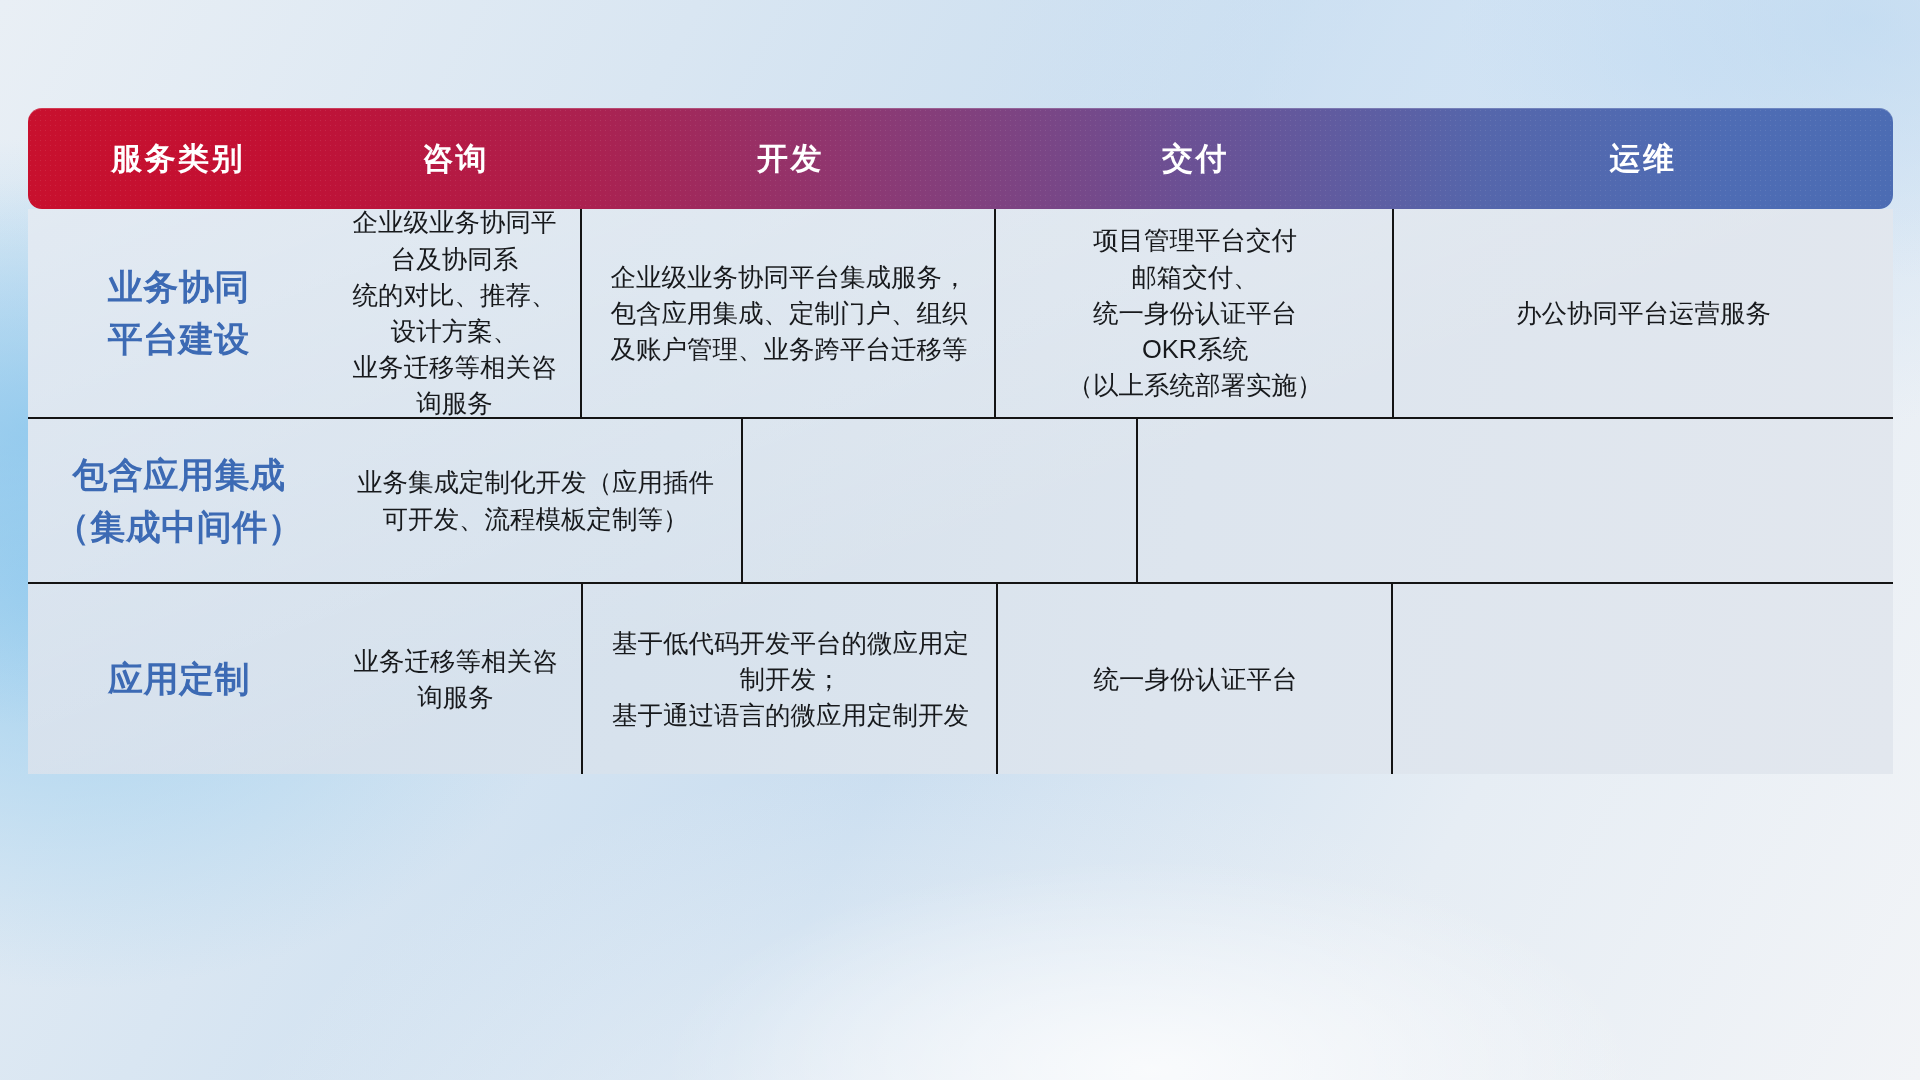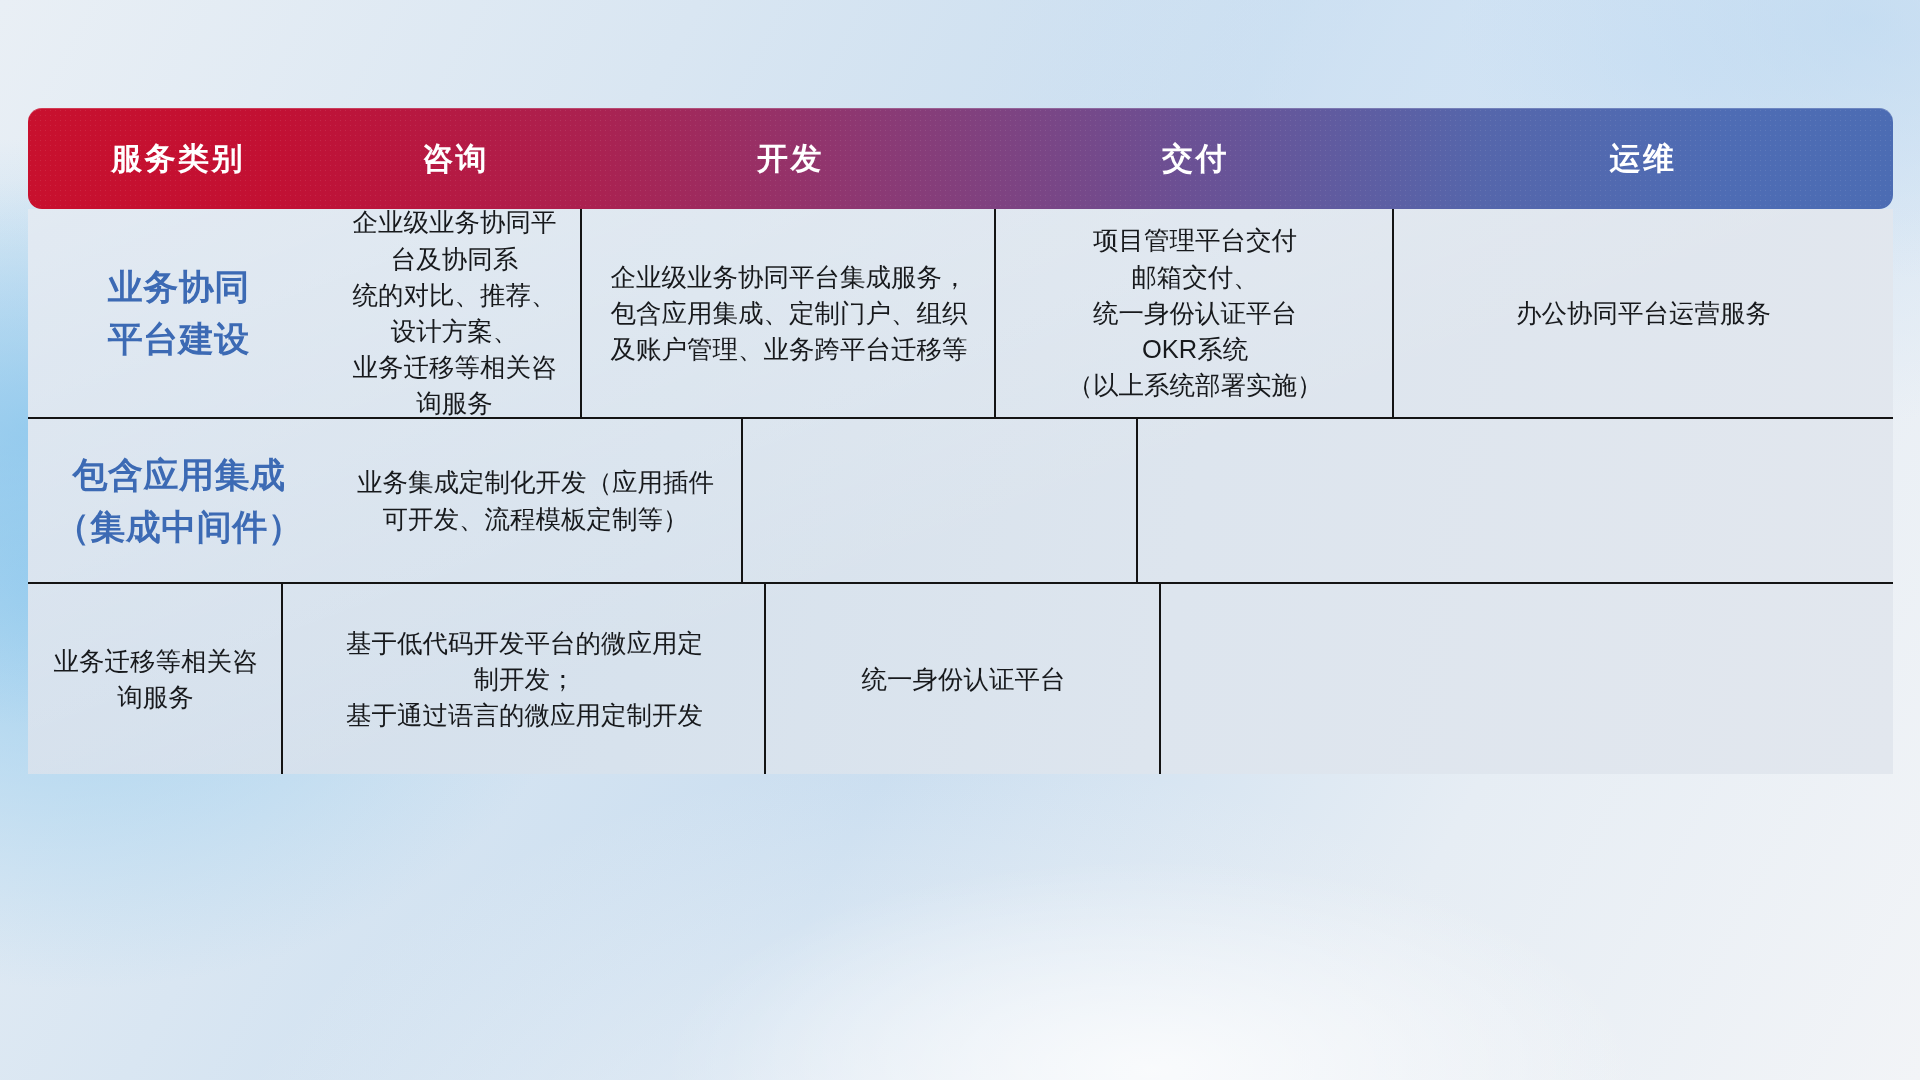--- a/index.html
+++ b/index.html
@@ -178,22 +178,23 @@
     <div class="row" style="height:165px">
       <div class="cell cat" style="width:300px">包含应用集成
 （集成中间件）</div>
       <div class="cell vsep" style="width:415px">业务集成定制化开发（应用插件
 可开发、流程模板定制等）</div>
       <div class="cell vsep" style="width:395px"></div>
       <div class="cell" style="width:500px"></div>
     </div>
 
     <div class="row" style="height:192px">
+      <div class="cell cat" style="width:300px">应用定制</div>
       <div class="cell vsep" style="width:255px">业务迁移等相关咨询服务</div>
-      <div class="cell vsep" style="width:483px">基于低代码开发平台的微应用定
+      <div class="cell vsep" style="width:415px">基于低代码开发平台的微应用定
 制开发；
 基于通过语言的微应用定制开发</div>
       <div class="cell vsep" style="width:395px">统一身份认证平台</div>
       <div class="cell" style="width:500px"></div>
     </div>
 
   </div>
 </div>
 
 </body></html>

